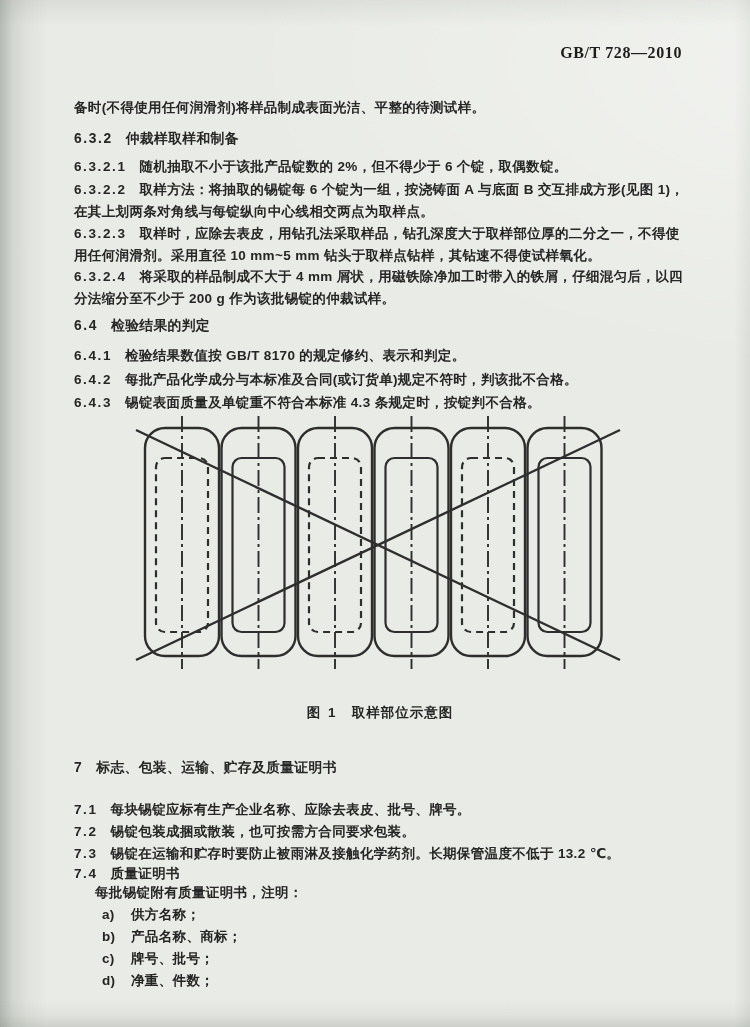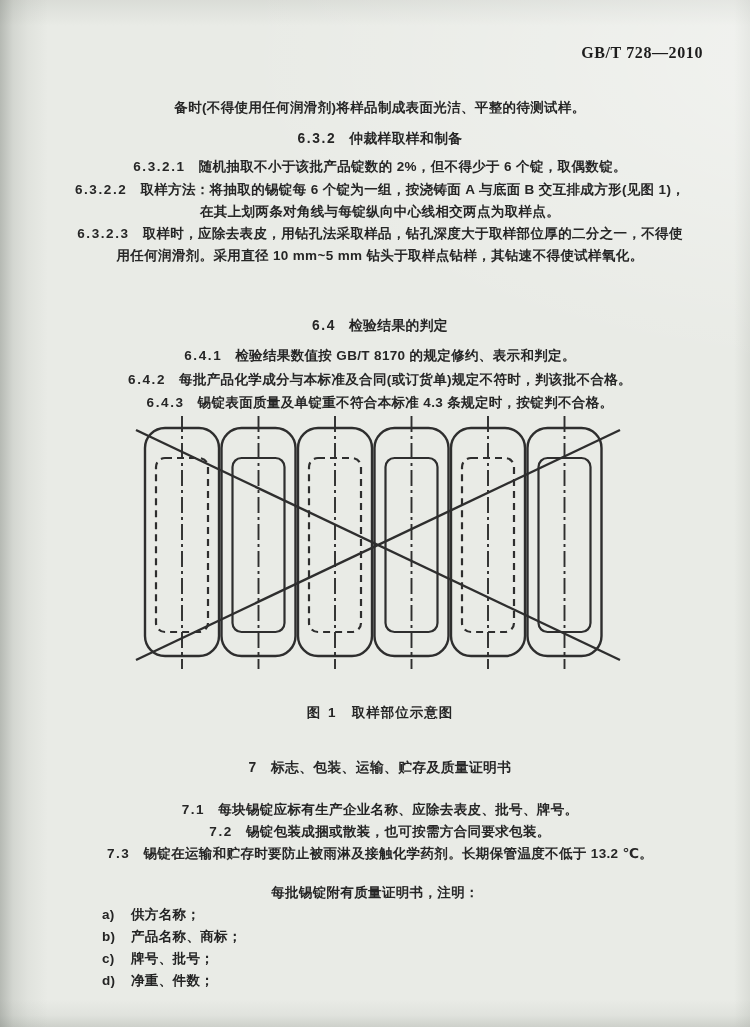--- a/index.html
+++ b/index.html
@@ -14,26 +14,26 @@
       radial-gradient(140% 50% at 115% 6%, rgba(255,255,255,0.40), rgba(255,255,255,0) 60%),
       linear-gradient(90deg, rgba(105,111,104,0.40) 0px, rgba(125,131,123,0.20) 13px, rgba(148,153,146,0.10) 28px, rgba(148,153,146,0) 48px),
       linear-gradient(270deg, rgba(138,144,136,0.16) 0px, rgba(138,144,136,0) 16px),
       linear-gradient(0deg, rgba(126,132,124,0.26) 0px, rgba(148,153,146,0.10) 12px, rgba(148,153,146,0) 28px),
       linear-gradient(180deg, rgba(158,163,156,0.20) 0px, rgba(158,163,156,0) 26px),
       #e9ebe6;
   }
   .hdr{
     position:absolute;top:44px;left:0;width:682px;text-align:right;
     font-family:"Liberation Serif","DejaVu Serif",serif;
-    font-weight:700;font-size:16px;letter-spacing:0.6px;color:#1d1d1d;margin-left:21px;
+    font-weight:700;font-size:16px;letter-spacing:0.6px;color:#1d1d1d;
   }
   .blk{
     position:absolute;left:74px;width:612px;
     font-size:13.5px;line-height:22.5px;letter-spacing:0.35px;
-    font-weight:600;color:#262626;text-align:center;
+    font-weight:600;color:#262626;text-align:left;
   }
   .blk .num{font-weight:700;letter-spacing:1.6px;margin-right:13px;white-space:nowrap;}
   .blk.heading{font-weight:700;font-size:13.8px;}
   .blk.indent1{left:95px;width:560px;}
   .cert-item{position:absolute;left:102px;width:520px;font-size:13.5px;line-height:22px;font-weight:600;letter-spacing:0.35px;}
   .cert-item .letter{display:inline-block;min-width:20px;margin-right:9px;font-weight:600;}
   .figure-wrap{position:absolute;left:130px;top:412px;width:500px;height:270px;}
   .figure-caption{
     position:absolute;left:130px;top:690px;width:500px;text-align:center;
     font-weight:700;font-size:13.5px;letter-spacing:1px;color:#262626;
@@ -55,20 +55,21 @@
   <p class="blk" style="top:83px"><span>备时(不得使用任何润滑剂)将样品制成表面光洁、平整的待测试样。</span></p>
 
   <p class="blk heading" style="top:114px"><span class="num">6.3.2</span><span>仲裁样取样和制备</span></p>
 
   <p class="blk" style="top:142px"><span class="num">6.3.2.1</span><span>随机抽取不小于该批产品锭数的 2%，但不得少于 6 个锭，取偶数锭。</span></p>
 
   <p class="blk" style="top:165px"><span class="num">6.3.2.2</span><span>取样方法：将抽取的锡锭每 6 个锭为一组，按浇铸面 A 与底面 B 交互排成方形(见图 1)，在其上划两条对角线与每锭纵向中心线相交两点为取样点。</span></p>
 
   <p class="blk" style="top:209px"><span class="num">6.3.2.3</span><span>取样时，应除去表皮，用钻孔法采取样品，钻孔深度大于取样部位厚的二分之一，不得使用任何润滑剂。采用直径 10 mm~5 mm 钻头于取样点钻样，其钻速不得使试样氧化。</span></p>
 
+  <p class="blk" style="top:252px"><span class="num">6.3.2.4</span><span>将采取的样品制成不大于 4 mm 屑状，用磁铁除净加工时带入的铁屑，仔细混匀后，以四分法缩分至不少于 200 g 作为该批锡锭的仲裁试样。</span></p>
 
   <p class="blk heading" style="top:301px"><span class="num">6.4</span><span>检验结果的判定</span></p>
 
   <p class="blk" style="top:331px"><span class="num">6.4.1</span><span>检验结果数值按 GB/T 8170 的规定修约、表示和判定。</span></p>
 
   <p class="blk" style="top:355px"><span class="num">6.4.2</span><span>每批产品化学成分与本标准及合同(或订货单)规定不符时，判该批不合格。</span></p>
 
   <p class="blk" style="top:378px"><span class="num">6.4.3</span><span>锡锭表面质量及单锭重不符合本标准 4.3 条规定时，按锭判不合格。</span></p>
 
   <div class="figure-wrap">
@@ -111,20 +112,21 @@
   <p class="figure-caption"><span class="cap-label">图 1</span><span>取样部位示意图</span></p>
 
   <p class="blk heading" style="top:743px"><span class="num">7</span><span>标志、包装、运输、贮存及质量证明书</span></p>
 
   <p class="blk" style="top:785px"><span class="num">7.1</span><span>每块锡锭应标有生产企业名称、应除去表皮、批号、牌号。</span></p>
 
   <p class="blk" style="top:807px"><span class="num">7.2</span><span>锡锭包装成捆或散装，也可按需方合同要求包装。</span></p>
 
   <p class="blk" style="top:829px"><span class="num">7.3</span><span>锡锭在运输和贮存时要防止被雨淋及接触化学药剂。长期保管温度不低于 13.2 ℃。</span></p>
 
+  <p class="blk" style="top:849px"><span class="num">7.4</span><span>质量证明书</span></p>
 
   <p class="blk indent1" style="top:868px"><span>每批锡锭附有质量证明书，注明：</span></p>
 
   <p class="cert-item" style="top:890px"><span class="letter">a)</span><span>供方名称；</span></p>
 
   <p class="cert-item" style="top:912px"><span class="letter">b)</span><span>产品名称、商标；</span></p>
 
   <p class="cert-item" style="top:956px"><span class="letter">d)</span><span>净重、件数；</span></p>
 
   <p class="cert-item" style="top:934px"><span class="letter">c)</span><span>牌号、批号；</span></p>

